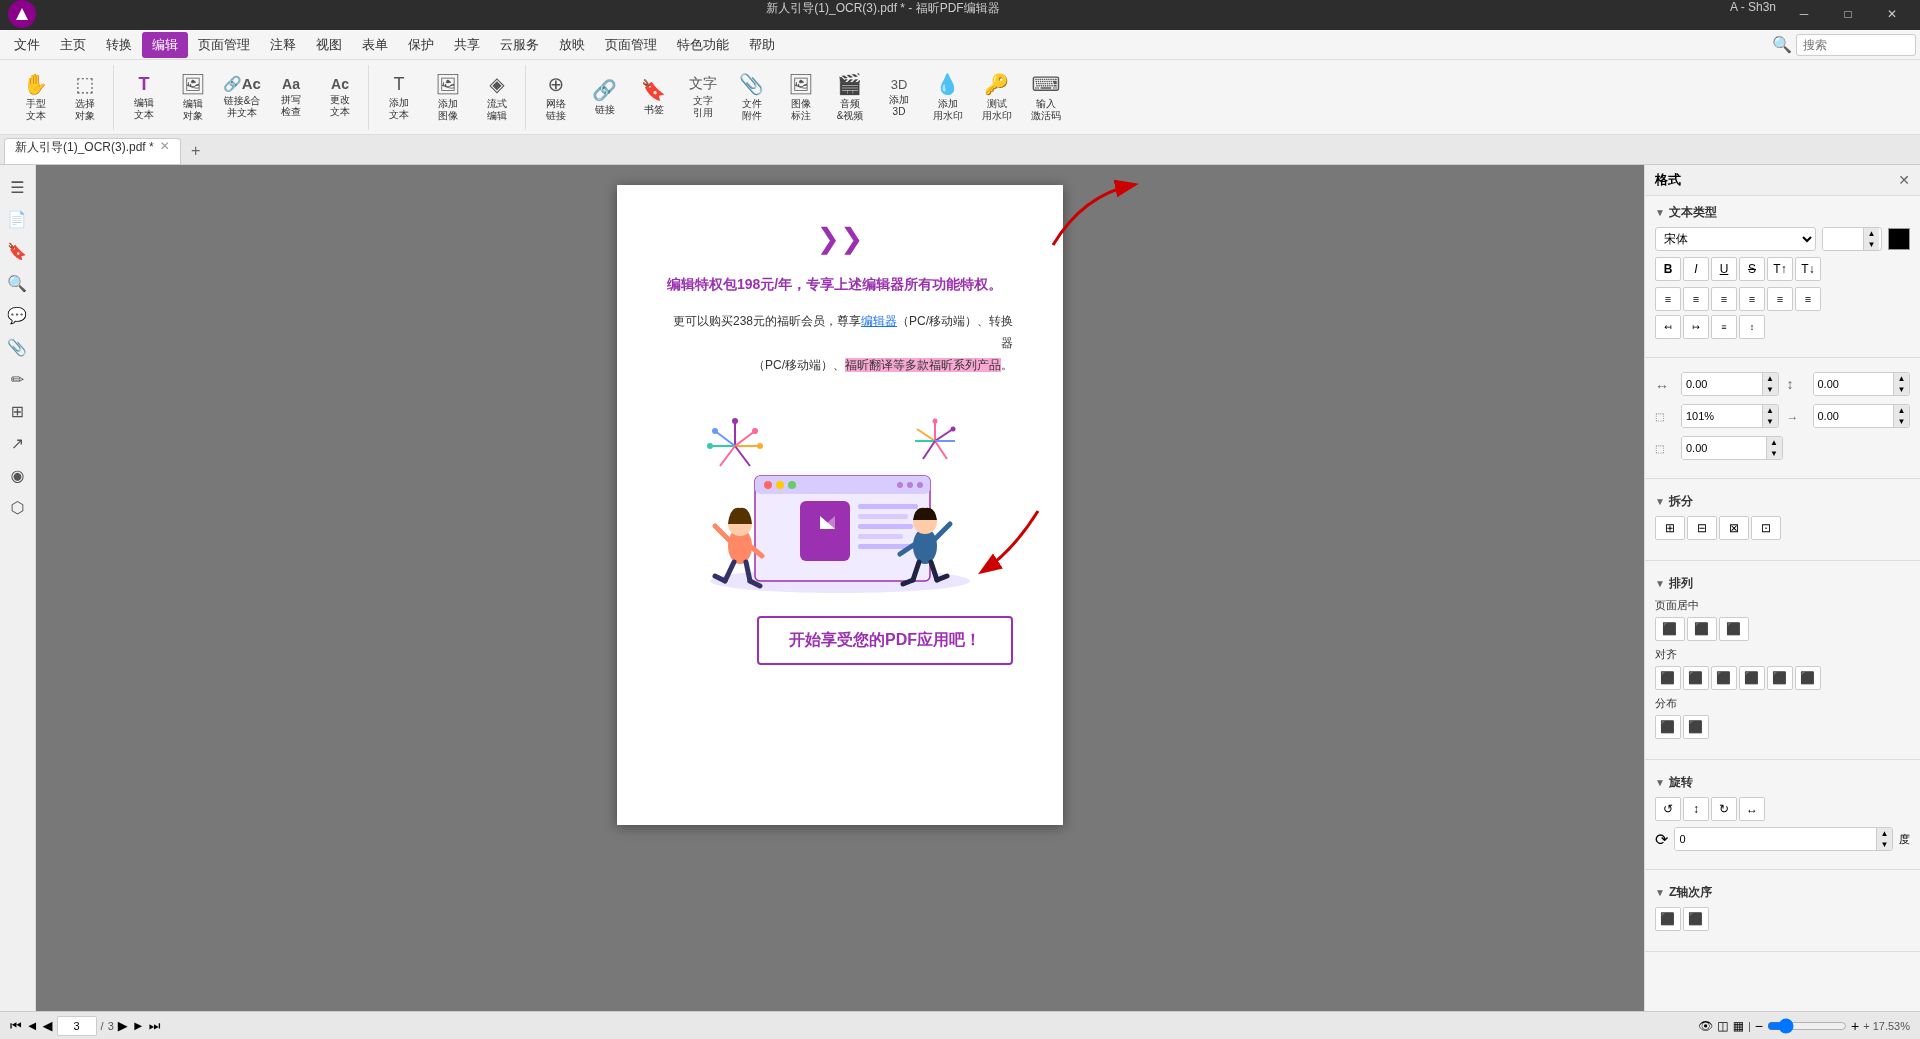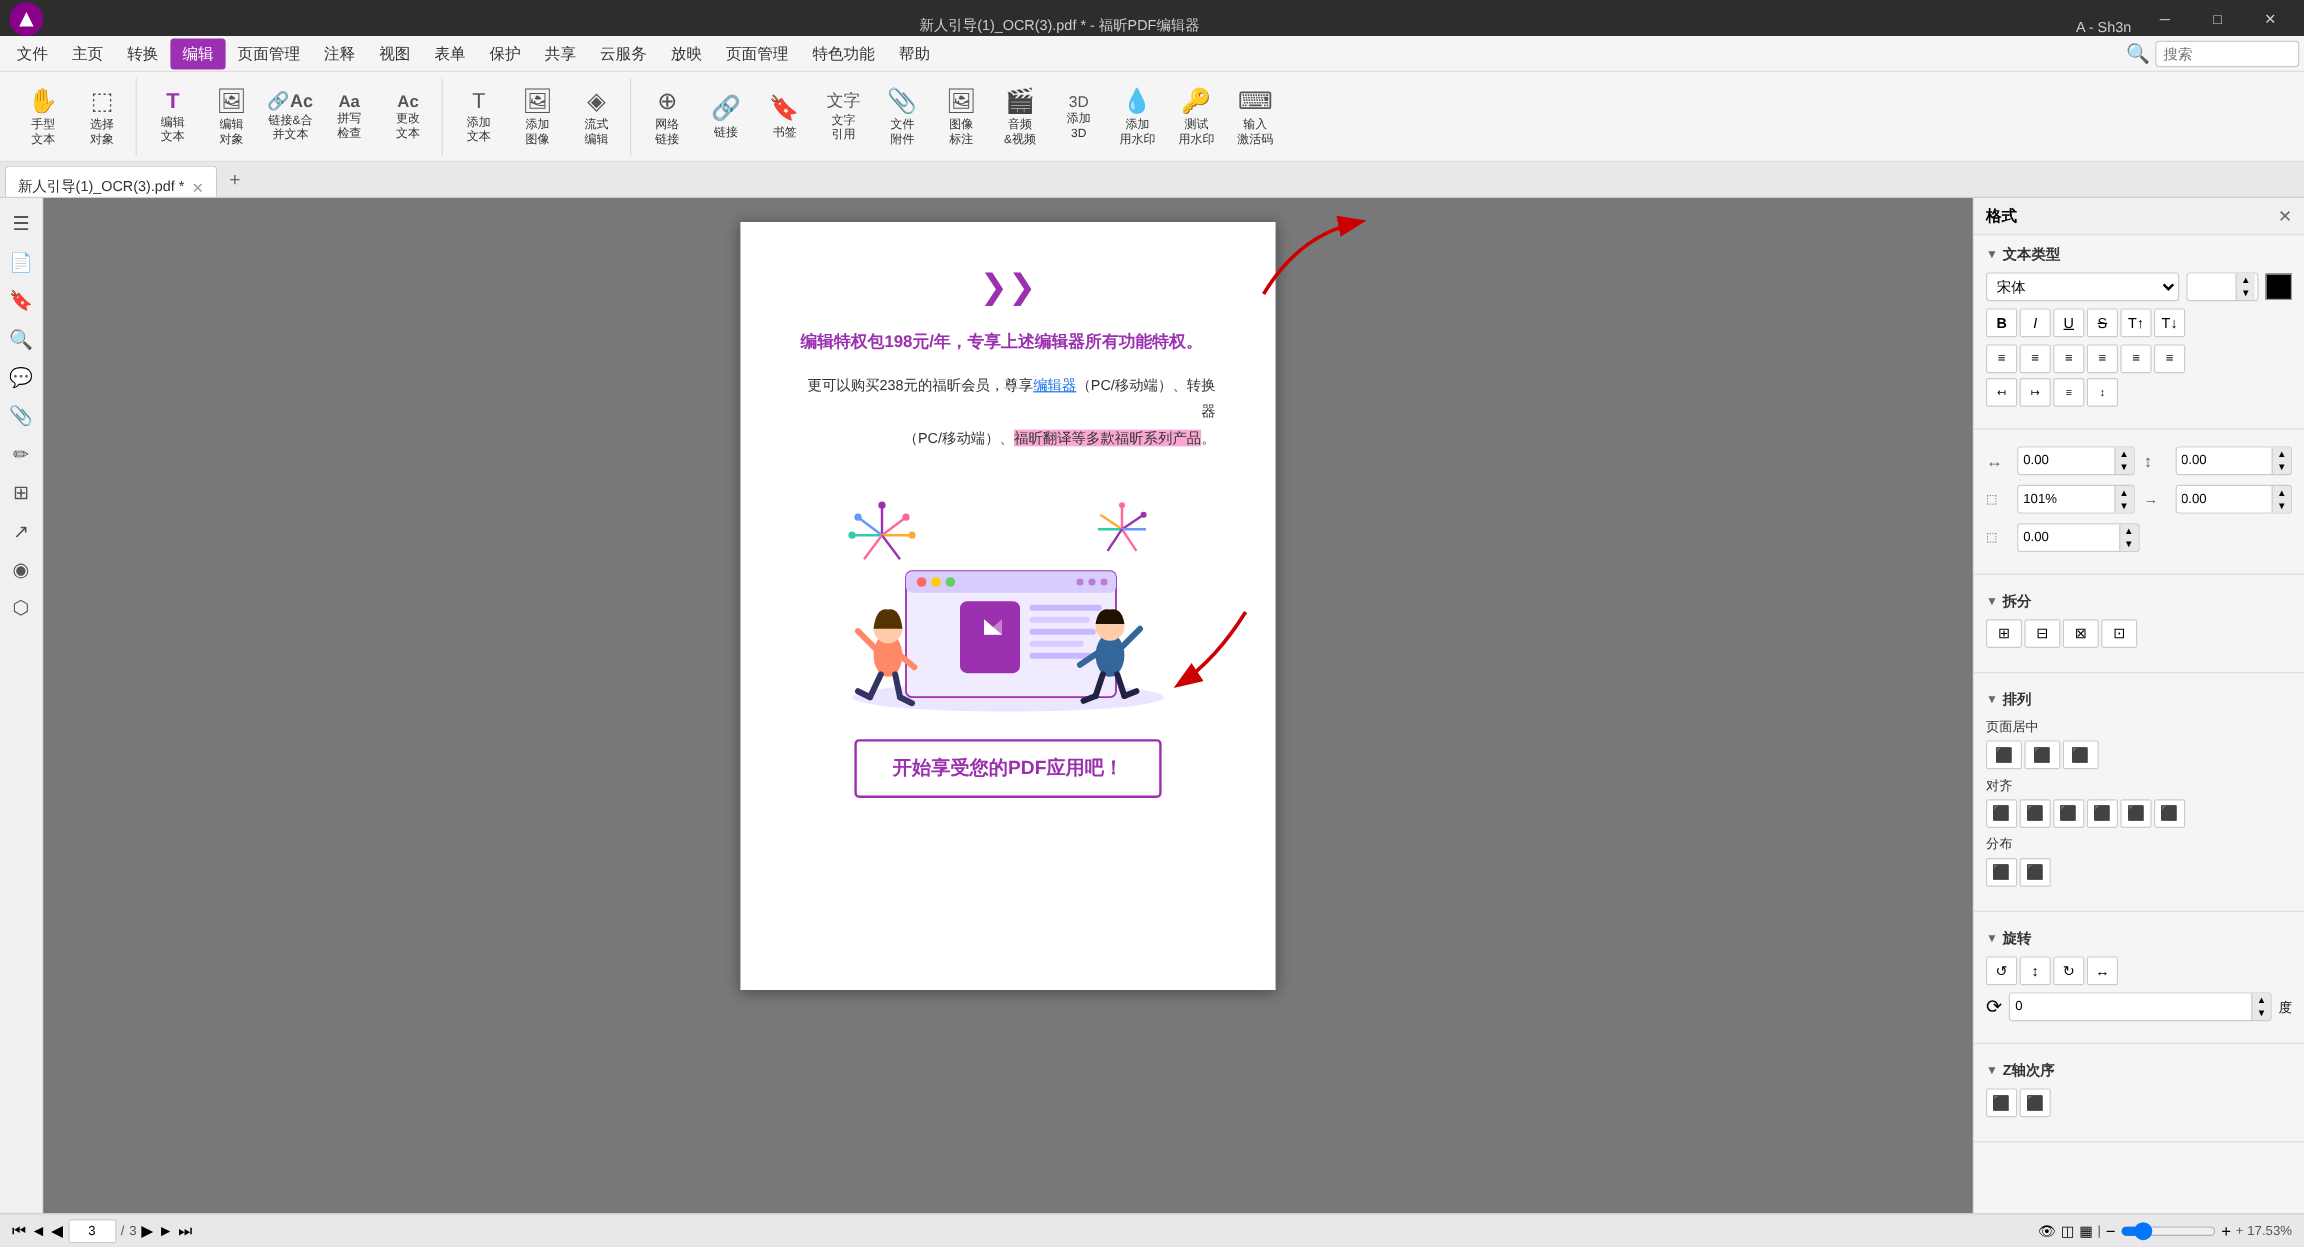--- a/index.html
+++ b/index.html
@@ -1,20 +1,20 @@
 <!DOCTYPE html>
 <html><head>
   <meta charset="utf-8">
   <style>
     * { margin: 0; padding: 0; box-sizing: border-box; }
     body { width: 1920px; height: 1039px; overflow: hidden; font-family: 'Microsoft YaHei', Arial, sans-serif; background: #f0f0f0; display: flex; flex-direction: column; }
 
     
     #titlebar {
-      height: 30px; background: #2d2d2d; display: flex; align-items: flex-end; justify-content: space-between;
+      height: 30px; background: #2d2d2d; display: flex; align-items: flex-start; justify-content: space-between;
       padding: 0 8px; flex-shrink: 0;
     }
     #titlebar .logo { width: 28px; height: 28px; background: #8B008B; border-radius: 50%; display: flex; align-items: center; justify-content: center; }
     #titlebar .logo svg { width: 16px; height: 16px; }
     #titlebar .title { color: #ccc; font-size: 12px; flex: 1; text-align: center; }
     #titlebar .win-controls { display: flex; gap: 4px; }
     #titlebar .win-btn { width: 40px; height: 28px; background: transparent; border: none; color: #ccc; cursor: pointer; display: flex; align-items: center; justify-content: center; font-size: 12px; }
     #titlebar .user-area { color: #ccc; font-size: 12px; margin-right: 8px; display: flex; align-items: center; gap: 4px; }
 
     
@@ -36,21 +36,21 @@
     .tool-group:last-child { border-right: none; }
     .tool-btn { display: flex; flex-direction: column; align-items: center; justify-content: center; width: 48px; height: 58px; cursor: pointer; border-radius: 4px; padding: 4px 2px; font-size: 10px; color: #333; border: none; background: transparent; }
     .tool-btn .icon { font-size: 20px; margin-bottom: 2px; color: #555; }
     .tool-btn .label { font-size: 10px; text-align: center; line-height: 1.2; color: #333; }
 
     
     #tabbar {
       height: 30px; background: #e8e8e8; display: flex; align-items: flex-end; padding: 0 4px;
       flex-shrink: 0; border-bottom: 1px solid #ccc;
     }
-    .tab { display: flex; align-items: flex-end; height: 26px; padding: 0 10px; background: white; border: 1px solid #ccc; border-bottom: none; border-radius: 4px 4px 0 0; font-size: 12px; color: #333; gap: 6px; margin-right: 2px; cursor: pointer; }
+    .tab { display: flex; align-items: flex-start; height: 26px; padding: 0 10px; background: white; border: 1px solid #ccc; border-bottom: none; border-radius: 4px 4px 0 0; font-size: 12px; color: #333; gap: 6px; margin-right: 2px; cursor: pointer; }
     .tab .close-tab { cursor: pointer; color: #999; font-size: 12px; }
     .tab-add { width: 26px; height: 26px; display: flex; align-items: center; justify-content: center; cursor: pointer; font-size: 16px; color: #666; }
 
     
     #main { display: flex; flex: 1; overflow: hidden; }
 
     
     #left-panel { width: 36px; background: #f0f0f0; border-right: 1px solid #ddd; display: flex; flex-direction: column; align-items: center; padding: 8px 0; gap: 4px; flex-shrink: 0; }
     .side-btn { width: 28px; height: 28px; display: flex; align-items: center; justify-content: center; cursor: pointer; border-radius: 4px; color: #555; font-size: 16px; }
 
@@ -95,21 +95,21 @@
     #bottombar .zoom-ctrl { margin-left: auto; display: flex; align-items: center; gap: 4px; }
     #bottombar .zoom-slider { width: 80px; }
 
     
     .pdf-chevron { text-align: center; color: #9B30B0; font-size: 28px; margin-bottom: 20px; line-height: 1; }
     .pdf-main-text { color: #9B30B0; font-size: 14px; font-weight: bold; margin-bottom: 16px; line-height: 1.6; }
     .pdf-sub-text { color: #333; font-size: 12px; text-align: right; margin-bottom: 20px; line-height: 1.8; }
     .pdf-sub-text .highlight { color: #1a73e8; text-decoration: underline; }
     .pdf-sub-text .selected-text { background: #f9a8d4; }
     .pdf-illustration { display: flex; justify-content: center; margin-bottom: 20px; }
-    .pdf-cta { display: flex; justify-content: center; }
+    .pdf-cta { display: flex; justify-content: flex-end; }
     .cta-btn { border: 2px solid #9B30B0; color: #9B30B0; background: white; padding: 12px 30px; font-size: 16px; cursor: pointer; border-radius: 4px; font-weight: bold; }
 
     
     .illustration-svg { width: 320px; height: 200px; }
   </style>
 </head>
 <body>
 
 <div id="titlebar">
   <div class="logo">

